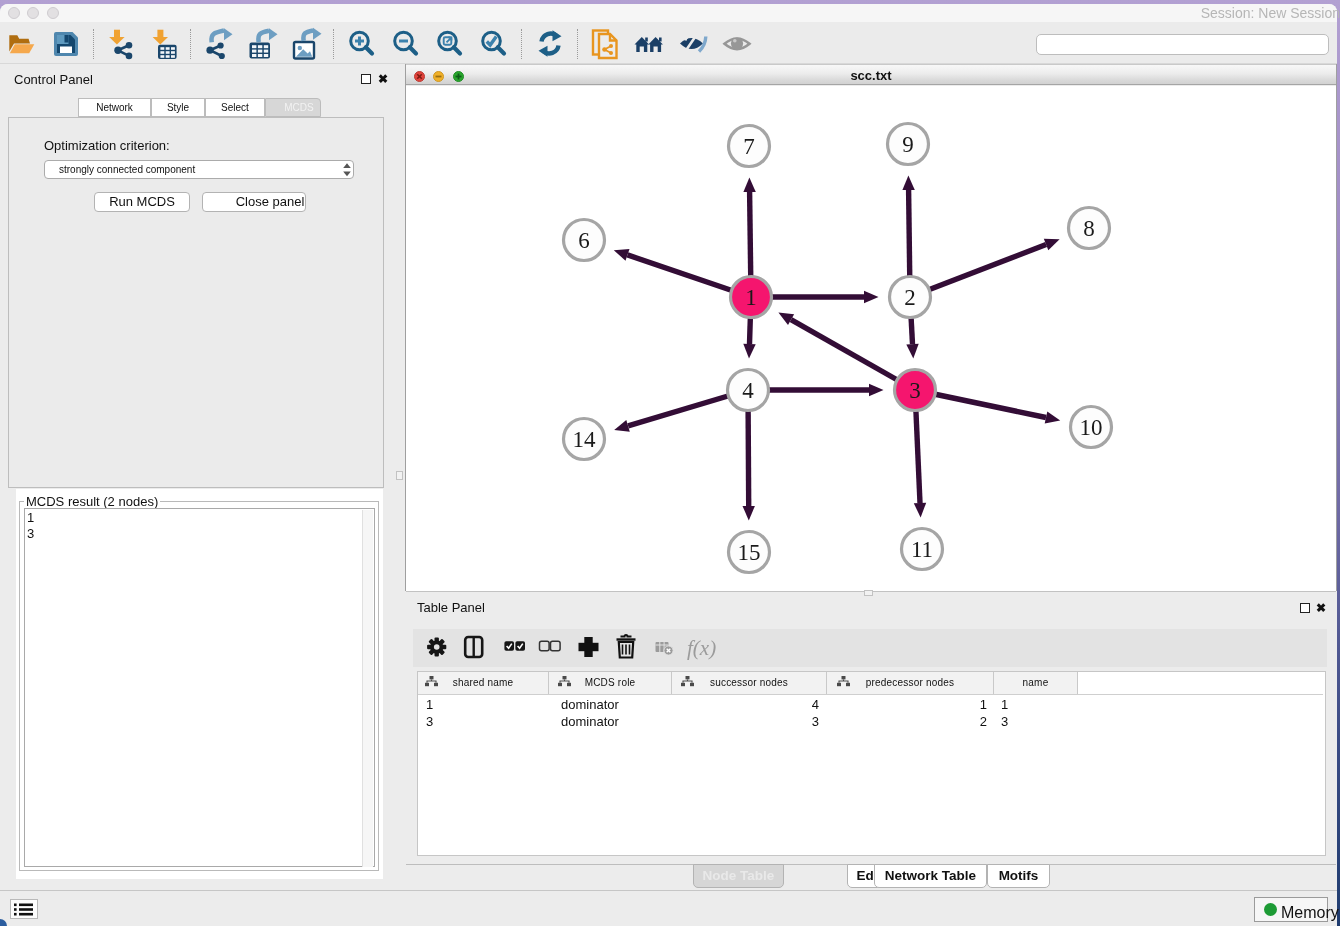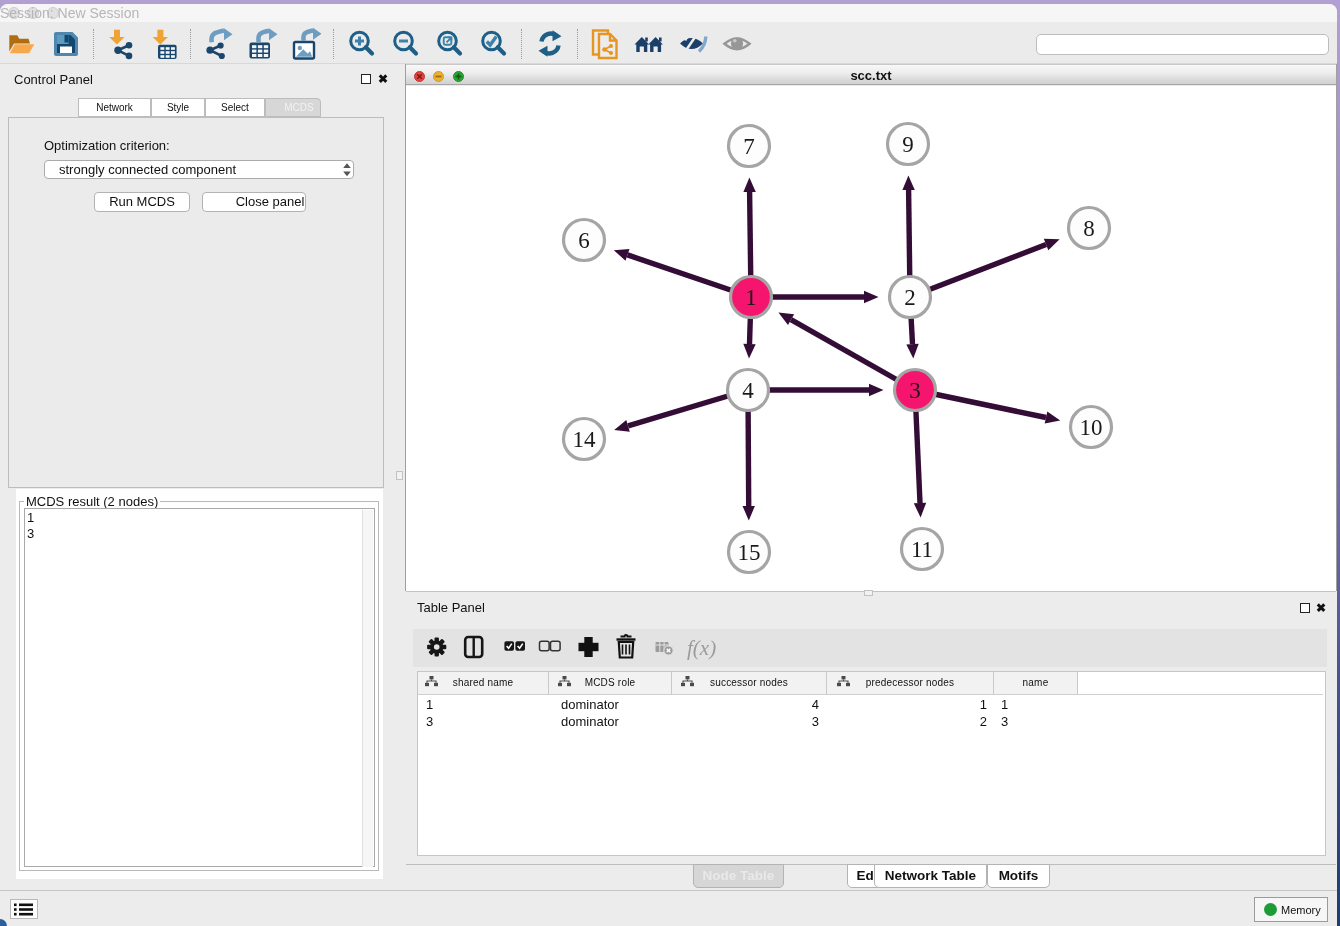--- a/index.html
+++ b/index.html
@@ -6,39 +6,39 @@
 html,body { width:1340px; height:926px; overflow:hidden; }
 body { font-family:"Liberation Sans",sans-serif; position:relative;
   background:linear-gradient(180deg,#b2a0d2 0%,#a08cc5 25%,#6f6aa5 55%,#3b4c85 80%,#1f3c6f 100%); }
 .abs { position:absolute; }
 #win { position:absolute; left:0; top:4px; width:1337px; height:922px;
   background:#ececec; border-radius:8px 8px 0 0; }
 #titlebar { position:absolute; left:0; top:4px; width:1337px; height:18px;
   background:#f6f6f6; border-radius:8px 8px 0 0; }
 .tl-dot { position:absolute; width:12px; height:12px; border-radius:50%;
   background:#e2e0e2; border:1px solid #cfccd0; top:2.5px; }
-#apptitle { position:absolute; top:5px; left:0; width:1340px; text-align:left;
+#apptitle { position:absolute; top:5px; left:0; width:1340px; text-align:right;
   color:#b6b6b6; font-size:14px; }
 #toolbar { position:absolute; left:0; top:22px; width:1337px; height:42px;
   background:#ebebeb; border-bottom:1px solid #d8d8d8; }
 .tsep { position:absolute; top:29px; height:30px; width:0;
   border-left:1px dotted #9a9a9a; }
 #search { position:absolute; left:1036px; top:34px; width:293px; height:21px;
   background:#fff; border:1px solid #bdbdbd; border-radius:5px; }
 
 #cp-title { position:absolute; left:14px; top:72px; font-size:13px; color:#111; }
 .wbox { position:absolute; width:10px; height:10px; border:1.5px solid #222; background:#fff; }
 .wx { position:absolute; font-size:12px; font-weight:bold; color:#111; }
 .tab { position:absolute; top:98px; height:19px; background:#fff; border:1px solid #bcbcbc;
   font-size:10px; text-align:center; color:#111; line-height:18px; }
 #cp-content { position:absolute; left:8px; top:117px; width:376px; height:371px;
   background:#ebebeb; border:1px solid #bdbdbd; }
 #optlabel { position:absolute; left:44px; top:138px; width:310px; text-align:left; font-size:13px; color:#111; }
 #dropdown { position:absolute; left:44px; top:160px; width:310px; height:19px; background:#fff;
-  border:1px solid #ababab; border-radius:4px; font-size:13px; color:#111; line-height:17px; padding-left:14px; }
+  border:1px solid #ababab; border-radius:4px; font-size:10px; color:#111; line-height:17px; padding-left:14px; }
 .btn { position:absolute; top:192px; height:20px; background:#fff; border:1px solid #b3b3b3;
   border-radius:4px; font-size:13px; color:#111; text-align:center; line-height:18px; }
 #resultbox { position:absolute; left:16px; top:489px; width:367px; height:390px; background:#fff; }
 #fieldset { position:absolute; left:19px; top:501px; width:360px; height:370px;
   border:1px solid #b9b9b9; }
 #fieldlegend { position:absolute; left:24px; top:494px; background:#fff; font-size:13px;
   color:#111; padding:0 2px; }
 #resulttext { position:absolute; left:24px; top:508px; width:351px; height:359px;
   background:#fff; border:1px solid #a9a9a9; font-size:13px; color:#111; line-height:16px;
   padding:1px 0 0 2px; }
@@ -416,16 +416,16 @@
   <g fill="#111">
       <rect x="0" y="0.5" width="2.6" height="2.6"></rect>
       <rect x="0" y="5.2" width="2.6" height="2.6"></rect>
       <rect x="0" y="9.9" width="2.6" height="2.6"></rect>
   <rect x="5" y="0.5" width="14" height="2.6"></rect>
       <rect x="5" y="5.2" width="14" height="2.6"></rect>
       <rect x="5" y="9.9" width="14" height="2.6"></rect>
     </g>
 </svg>
 <div class="abs" style="left:1264px;top:903px;width:13px;height:13px;border-radius:50%;background:#1d9b35;"></div>
-<div class="abs" style="left:1281px;top:904px;font-size:11px;color:#111;">Memory</div>
+<div class="abs" style="left:1281px;top:904px;font-size:16px;color:#111;">Memory</div>
 <div class="abs" style="left:396px;top:471px;width:7px;height:9px;background:#f2f2f2;border:1px solid #c2c2c2;"></div>
 <div class="abs" style="left:864px;top:590px;width:9px;height:6px;background:#f2f2f2;border:1px solid #c2c2c2;"></div>
 <div class="abs" style="left:0;top:919px;width:7px;height:7px;background:#2b5d9f;border-radius:0 7px 0 0;"></div>
 
 </body></html>

